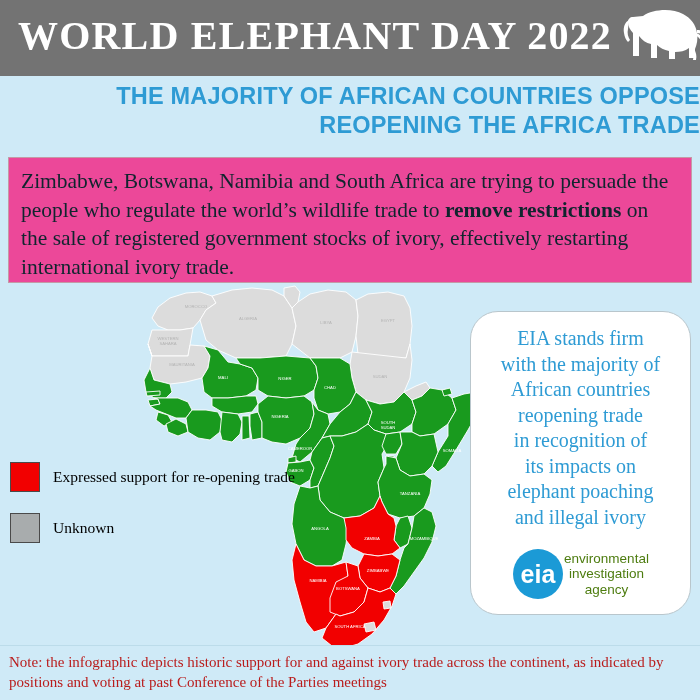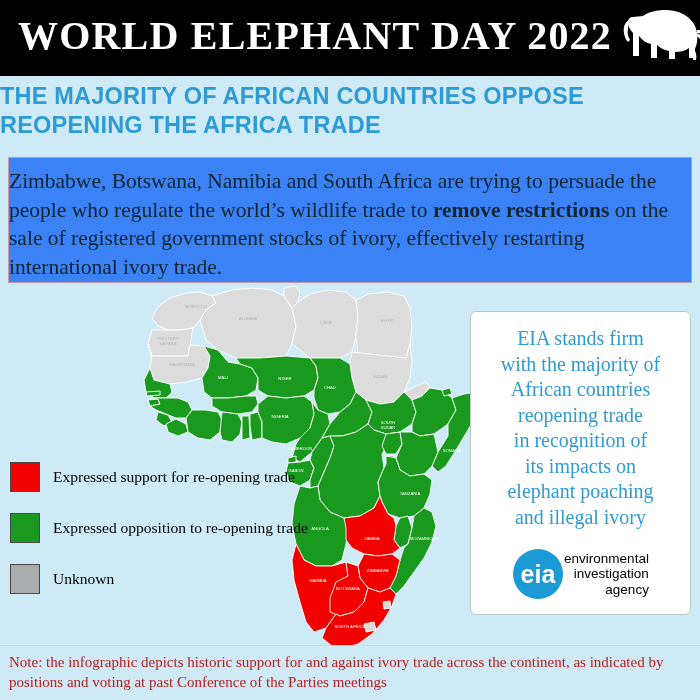--- a/index.html
+++ b/index.html
@@ -7,53 +7,53 @@
   body {
     font-family: "Liberation Serif", serif;
     background:#cfeaf7;
     position:relative;
     overflow:hidden;
   }
 
   
   #header-band{
     position:absolute; left:0; top:0; width:700px; height:76px;
-    background:#000000;
+    background:#737373;
     display:flex; align-items:center; justify-content:space-between;
     padding:0 14px 4px 18px;
   }
   #header-title{
     color:#ffffff;
     font-family:"Liberation Serif", serif;
     font-weight:bold;
     font-size:40px;
     letter-spacing:1.2px;
     line-height:1;
     white-space:nowrap;
   }
   #elephant-icon{ width:96px; height:60px; flex:0 0 auto; }
 
   
   #subtitle{
     position:absolute; left:0; top:82px; width:700px;
-    text-align:left;
+    text-align:right;
     color:#2e9bd4;
     font-family:"Liberation Sans", sans-serif;
     font-weight:bold;
     font-size:23.5px;
     line-height:29px;
     letter-spacing:0.2px;
   }
 
   
   #lead-box{
     position:absolute; left:8px; top:157px; width:684px; height:126px;
-    background:#3b82f6;
+    background:#ec4899;
     border:1.5px solid #c49aa6;
-    padding:9px 14px 0 0;
+    padding:9px 14px 0 12px;
   }
   #lead-text{
     color:#10252e;
     font-family:"Liberation Serif", serif;
     font-size:21.5px;
     line-height:28.5px;
   }
   #lead-text b{ font-weight:bold; }
 
   
@@ -80,43 +80,43 @@
     font-family:"Liberation Serif", serif;
     font-size:15.5px;
     white-space:nowrap;
   }
 
   
   #eia-callout{
     position:absolute; left:470px; top:311px; width:221px; height:304px;
     background:#ffffff;
     border:1.4px solid #b9c6cc;
-    border-radius:6px;
+    border-radius:28px;
     padding:14px 8px 8px 8px;
     display:flex; flex-direction:column; align-items:center;
   }
   #eia-callout-text{
     color:#2e9bd4;
     font-family:"Liberation Serif", serif;
     font-size:20px;
     line-height:25.5px;
     text-align:center;
     flex:1 1 auto;
   }
   #eia-logo{
     display:flex; align-items:center; 
     margin-top:2px; margin-bottom:6px;
   }
   #eia-mark{ width:52px; height:52px; flex:0 0 auto; }
   #eia-wordmark{
     font-family:"Liberation Sans", sans-serif;
     font-size:13.5px;
     line-height:15.5px;
-    color:#000000;
-    text-align:right;
+    color:#4d7c0f;
+    text-align:center;
   }
 
   
   #footnote-divider{
     position:absolute; left:0; top:645px; width:700px; height:1px;
     background:#bcdcea;
   }
   #footnote{
     position:absolute; left:9px; top:652px; width:688px;
     color:#b91c1c;
@@ -237,24 +237,20 @@
     </g>
   </svg>
 </div>
 
 <div id="legend">
   <div class="legend-row">
     <div class="legend-swatch" style="background:#f20000"></div>
     <div class="legend-label">Expressed support for re-opening trade</div>
   </div>
   <div class="legend-row">
-    <div class="legend-swatch" style="background:#199a1e"></div>
-    <div class="legend-label">Expressed opposition to re-opening trade</div>
-  </div>
-  <div class="legend-row">
     <div class="legend-swatch" style="background:#a8acad"></div>
     <div class="legend-label">Unknown</div>
   </div>
 </div>
 
 <div id="eia-callout">
   <div id="eia-callout-text">
     <div>EIA stands firm</div>
     <div>with the majority of</div>
     <div>African countries</div>

